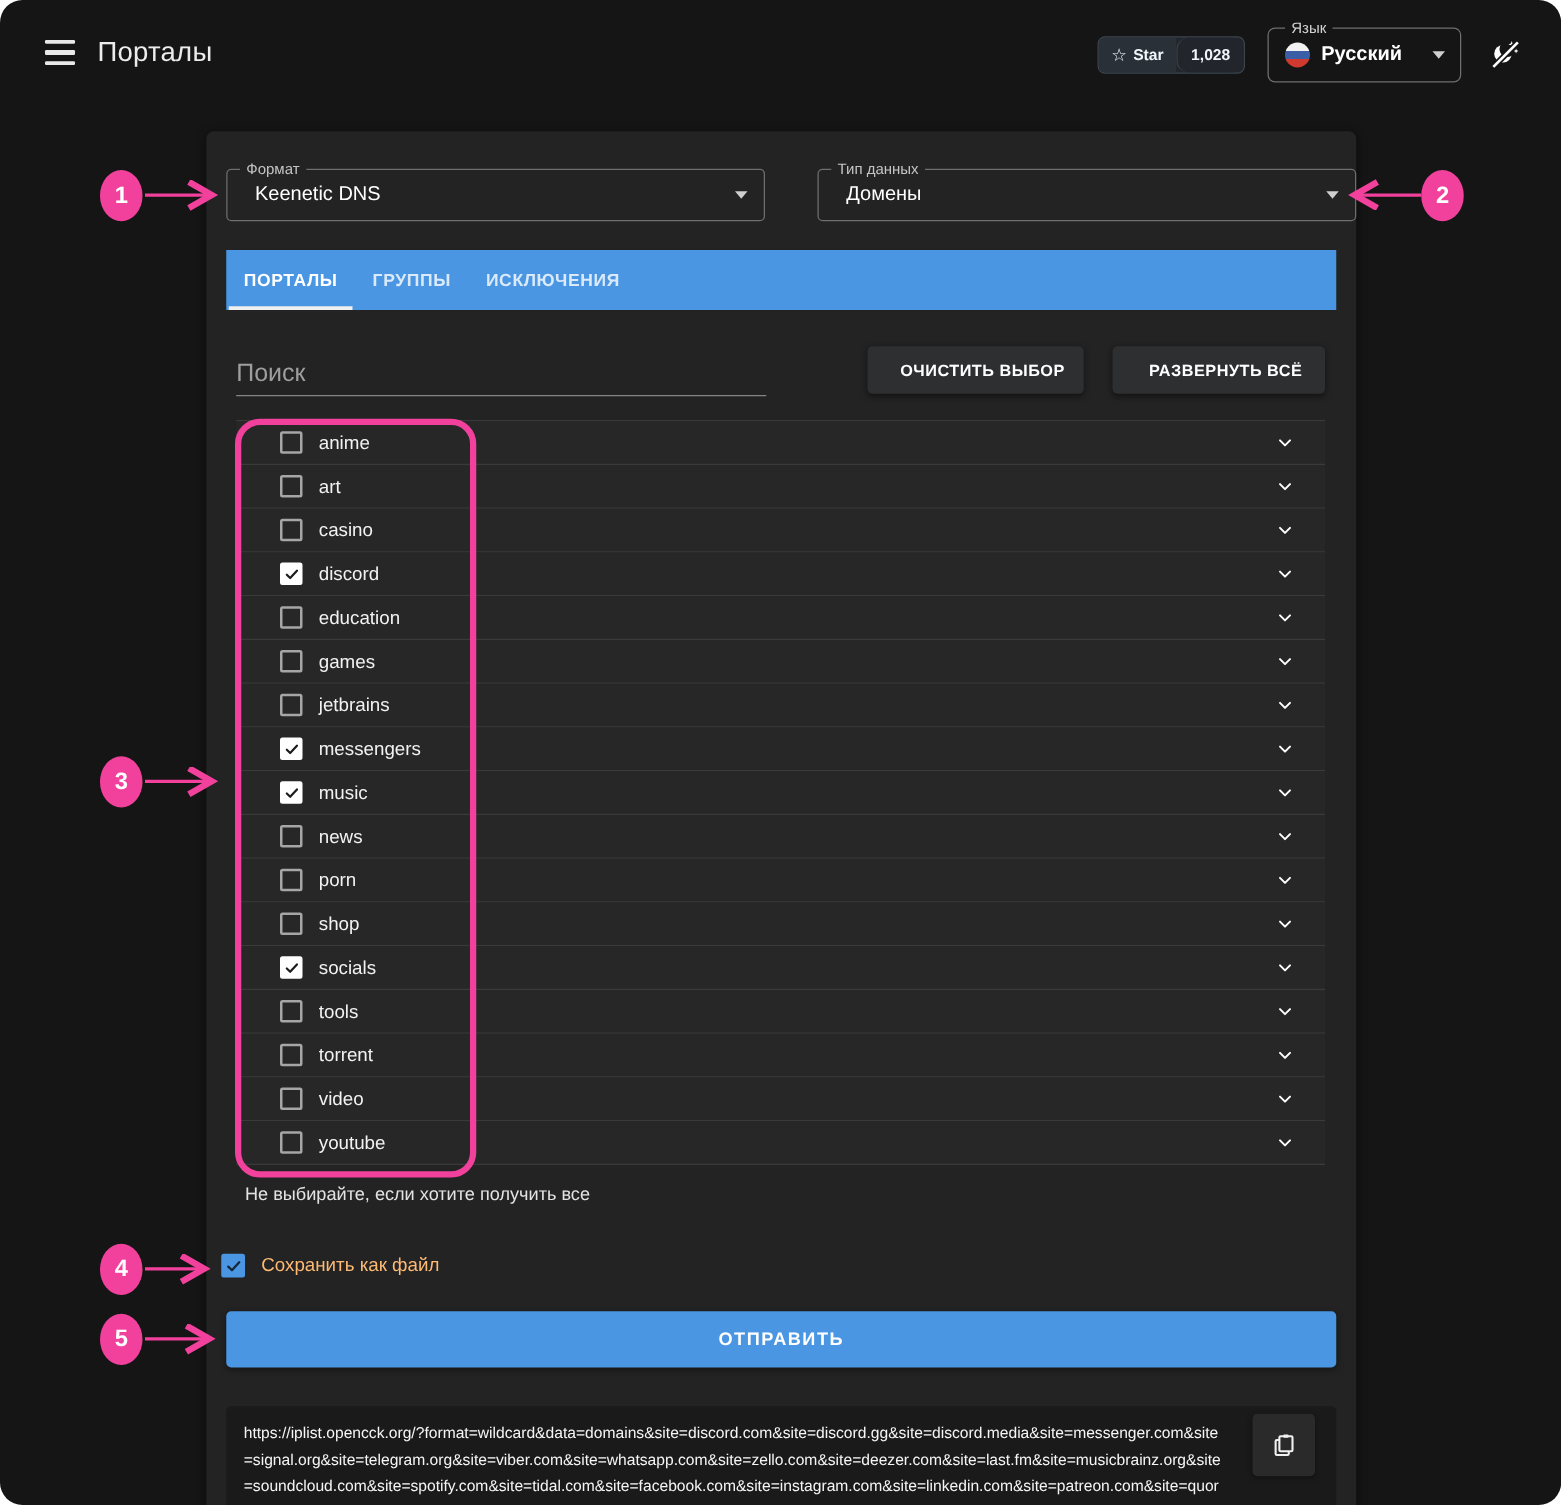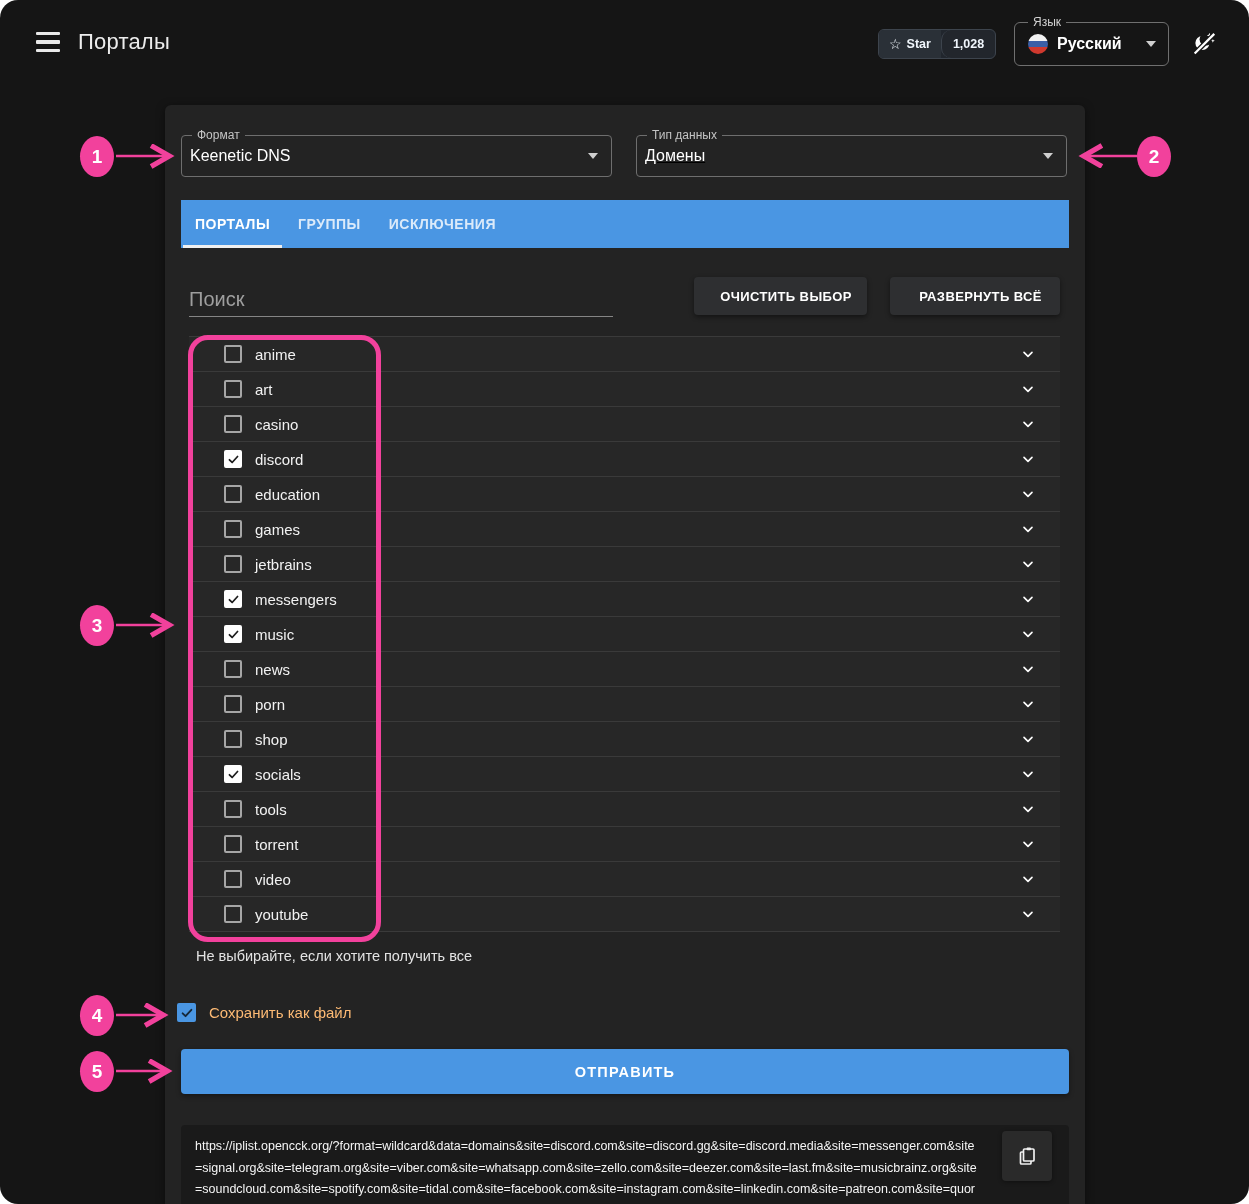--- a/index.html
+++ b/index.html
@@ -22,24 +22,24 @@
   .lang-value{margin-left:9px;font-size:16px;font-weight:bold;color:#fff;}
   .caret{width:0;height:0;border-left:5.5px solid transparent;border-right:5.5px solid transparent;border-top:6.5px solid #cfcfcf;margin-left:auto;margin-right:12px;}
 
   .theme-btn{position:absolute;left:1188px;top:27px;width:32px;height:32px;display:flex;align-items:center;justify-content:center;cursor:pointer;}
 
   
   .card{position:absolute;left:165px;top:105px;width:920px;height:1099px;background:#232323;border-radius:6px 6px 0 0;box-shadow:0 2px 8px rgba(0,0,0,.5);}
 
   .select{position:absolute;height:42px;border:1px solid #6e6e6e;border-radius:4px;display:flex;align-items:center;cursor:pointer;box-sizing:border-box;}
   .select .sel-label{position:absolute;left:10px;top:-8px;background:#232323;padding:0 5px;font-size:12px;color:#c4c4c4;}
-  .select .sel-value{margin-left:8px;font-size:16px;font-weight:500;color:#fff;}
+  .select .sel-value{margin-left:22px;font-size:16px;font-weight:500;color:#fff;}
   .select .caret{margin-right:13px;}
   .sel-format{left:16px;top:30px;width:431px;}
-  .sel-dtype{left:471px;top:30px;width:431px;text-decoration:underline;}
+  .sel-dtype{left:489px;top:30px;width:431px;}
 
   .tabs{position:absolute;left:16px;top:95px;width:888px;height:48px;background:#4a96e3;display:flex;}
   .tab{display:flex;align-items:center;justify-content:center;padding:0 14px;font-size:14px;font-weight:bold;letter-spacing:.5px;color:rgba(255,255,255,.8);position:relative;cursor:pointer;}
   .tab.active{color:#fff;}
   .tab.active::after{content:"";position:absolute;left:2px;right:2px;bottom:0;height:3px;background:#f0f0f0;}
 
   .search-input{position:absolute;left:24px;top:177px;width:424px;height:34px;background:transparent;border:none;border-bottom:1px solid #858585;color:#7dd3fc;font-size:20px;font-family:inherit;outline:none;padding:0;}
   .search-input::placeholder{color:#9e9e9e;}
   .flat-btn{position:absolute;top:172px;height:38px;background:#2e2f31;border:none;border-radius:4px;color:#fff;font-size:13px;font-weight:bold;letter-spacing:.4px;font-family:inherit;box-shadow:0 2px 5px rgba(0,0,0,.45);cursor:pointer;padding-left:17px;}
   .btn-clear{left:529px;width:173px;}

